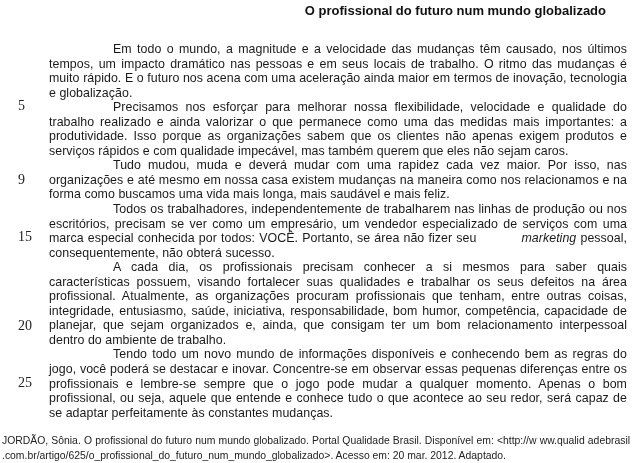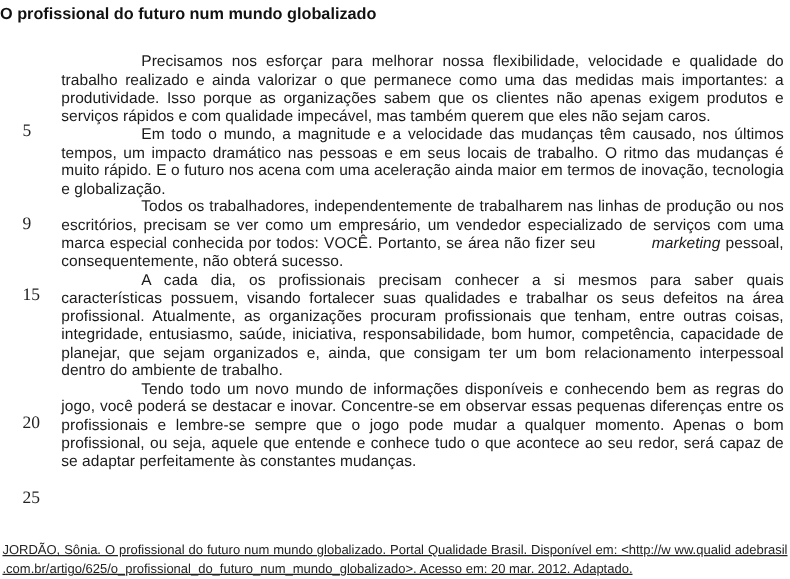--- a/index.html
+++ b/index.html
@@ -13,21 +13,21 @@
       position: relative;
       overflow: hidden;
       color: #1a1a1a;
       font-family: "Liberation Sans", sans-serif;
     }
     .title {
       position: absolute;
       top: 3px;
       left: 0;
       width: 606px;
-      text-align: left;
+      text-align: right;
       font-weight: bold;
       font-size: 13px;
       line-height: 16px;
       color: #111;
     }
     .text-area {
       position: absolute;
       top: 42px;
       left: 49px;
       width: 578px;
@@ -58,37 +58,37 @@
     .reference {
       position: absolute;
       top: 433px;
       left: 2px;
       width: 628px;
       font-size: 10.4px;
       line-height: 15px;
       color: #222;
       text-align: justify;
       text-align-last: left;
-      text-decoration: underline;
     }
   </style>
 </head>
 <body>
 
 <div class="title">O profissional do futuro num mundo globalizado</div>
 
 <div class="line-numbers">
   <span class="line-number" style="top:99px;">5</span>
   <span class="line-number" style="top:173px;">9</span>
   <span class="line-number" style="top:230px;">15</span>
-  <span class="line-number" style="top:332px;">20</span>
-  <span class="line-number" style="top:392px;text-align:right;">25</span>
+  <span class="line-number" style="top:319px;">20</span>
+  <span class="line-number" style="top:376px;text-align:right;">25</span>
 </div>
 
 <div class="text-area">
+  <p class="para">Em todo o mundo, a magnitude e a velocidade das mudanças têm causado, nos últimos tempos, um impacto dramático nas pessoas e em seus locais de trabalho. O ritmo das mudanças é muito rápido. E o futuro nos acena com uma aceleração ainda maior em termos de inovação, tecnologia e globalização.</p>
   <p class="para">Precisamos nos esforçar para melhorar nossa flexibilidade, velocidade e qualidade do trabalho realizado e ainda valorizar o que permanece como uma das medidas mais importantes: a produtividade. Isso porque as organizações sabem que os clientes não apenas exigem produtos e serviços rápidos e com qualidade impecável, mas também querem que eles não sejam caros.</p>
-  <p class="para">Em todo o mundo, a magnitude e a velocidade das mudanças têm causado, nos últimos tempos, um impacto dramático nas pessoas e em seus locais de trabalho. O ritmo das mudanças é muito rápido. E o futuro nos acena com uma aceleração ainda maior em termos de inovação, tecnologia e globalização.</p>
+  <p class="para">Tudo mudou, muda e deverá mudar com uma rapidez cada vez maior. Por isso, nas organizações e até mesmo em nossa casa existem mudanças na maneira como nos relacionamos e na forma como buscamos uma vida mais longa, mais saudável e mais feliz.</p>
   <p class="para"><span>Todos os trabalhadores, independentemente de trabalharem nas linhas de produção ou nos escritórios, precisam se ver como um empresário, um vendedor especializado de serviços com uma marca especial conhecida por todos: VOCÊ. Portanto, se área não fizer seu </span><em>marketing</em><span> pessoal, consequentemente, não obterá sucesso.</span></p>
   <p class="para">A cada dia, os profissionais precisam conhecer a si mesmos para saber quais características possuem, visando fortalecer suas qualidades e trabalhar os seus defeitos na área profissional. Atualmente, as organizações procuram profissionais que tenham, entre outras coisas, integridade, entusiasmo, saúde, iniciativa, responsabilidade, bom humor, competência, capacidade de planejar, que sejam organizados e, ainda, que consigam ter um bom relacionamento interpessoal dentro do ambiente de trabalho.</p>
   <p class="para">Tendo todo um novo mundo de informações disponíveis e conhecendo bem as regras do jogo, você poderá se destacar e inovar. Concentre-se em observar essas pequenas diferenças entre os profissionais e lembre-se sempre que o jogo pode mudar a qualquer momento. Apenas o bom profissional, ou seja, aquele que entende e conhece tudo o que acontece ao seu redor, será capaz de se adaptar perfeitamente às constantes mudanças.</p>
 </div>
 
 <div class="reference">JORDÃO, Sônia. O profissional do futuro num mundo globalizado. Portal Qualidade Brasil. Disponível em: &lt;http://w ww.qualid adebrasil .com.br/artigo/625/o_profissional_do_futuro_num_mundo_globalizado&gt;. Acesso em: 20 mar. 2012. Adaptado.</div>
 
 </body></html>

